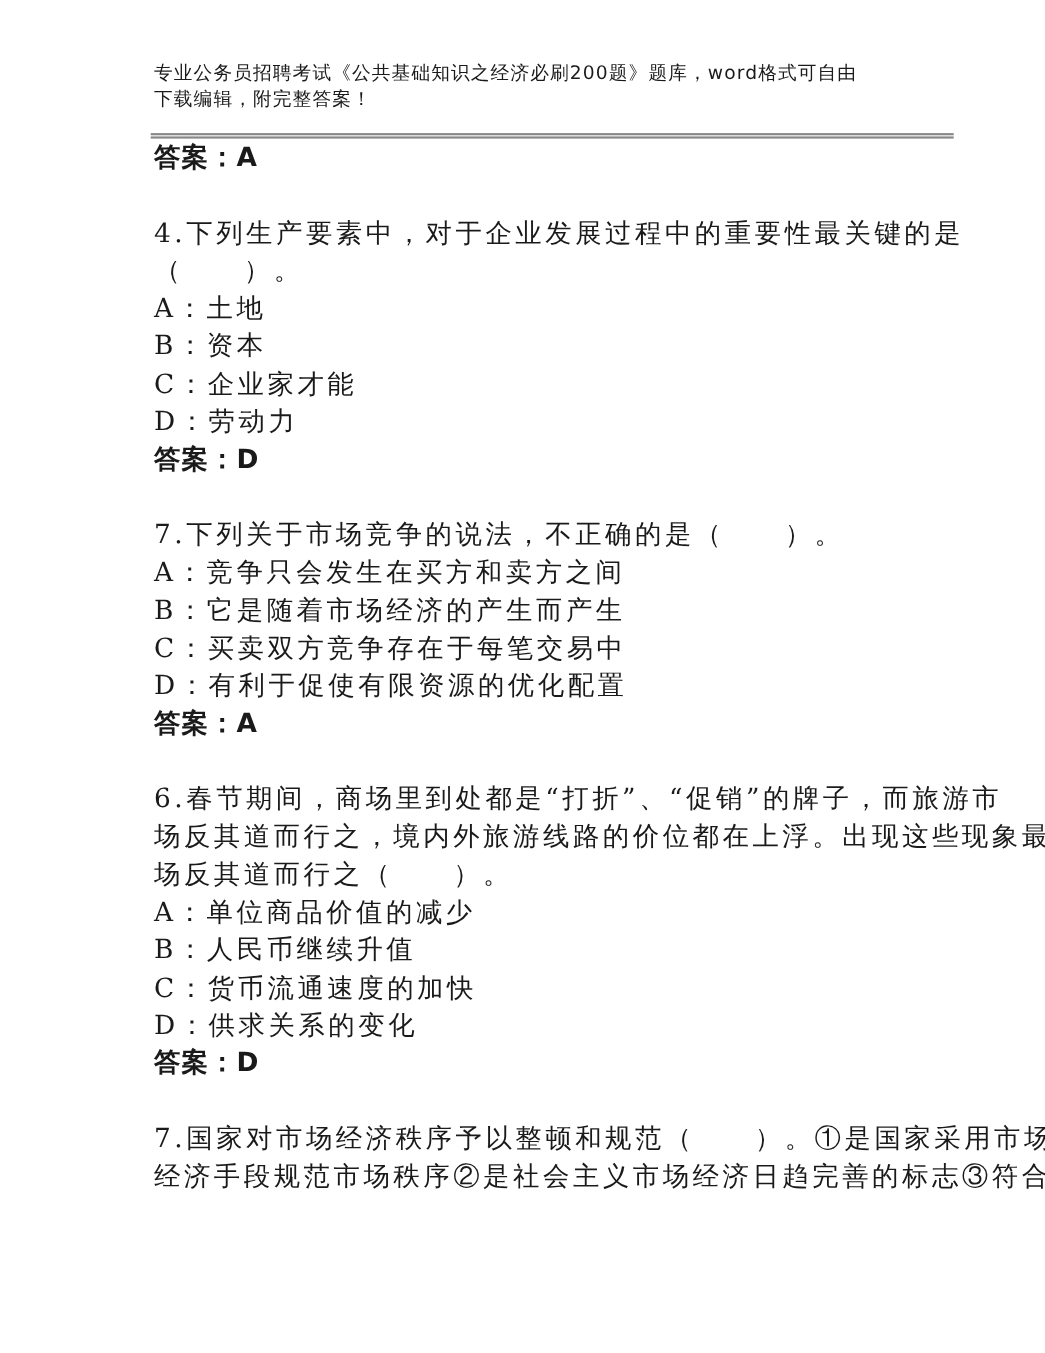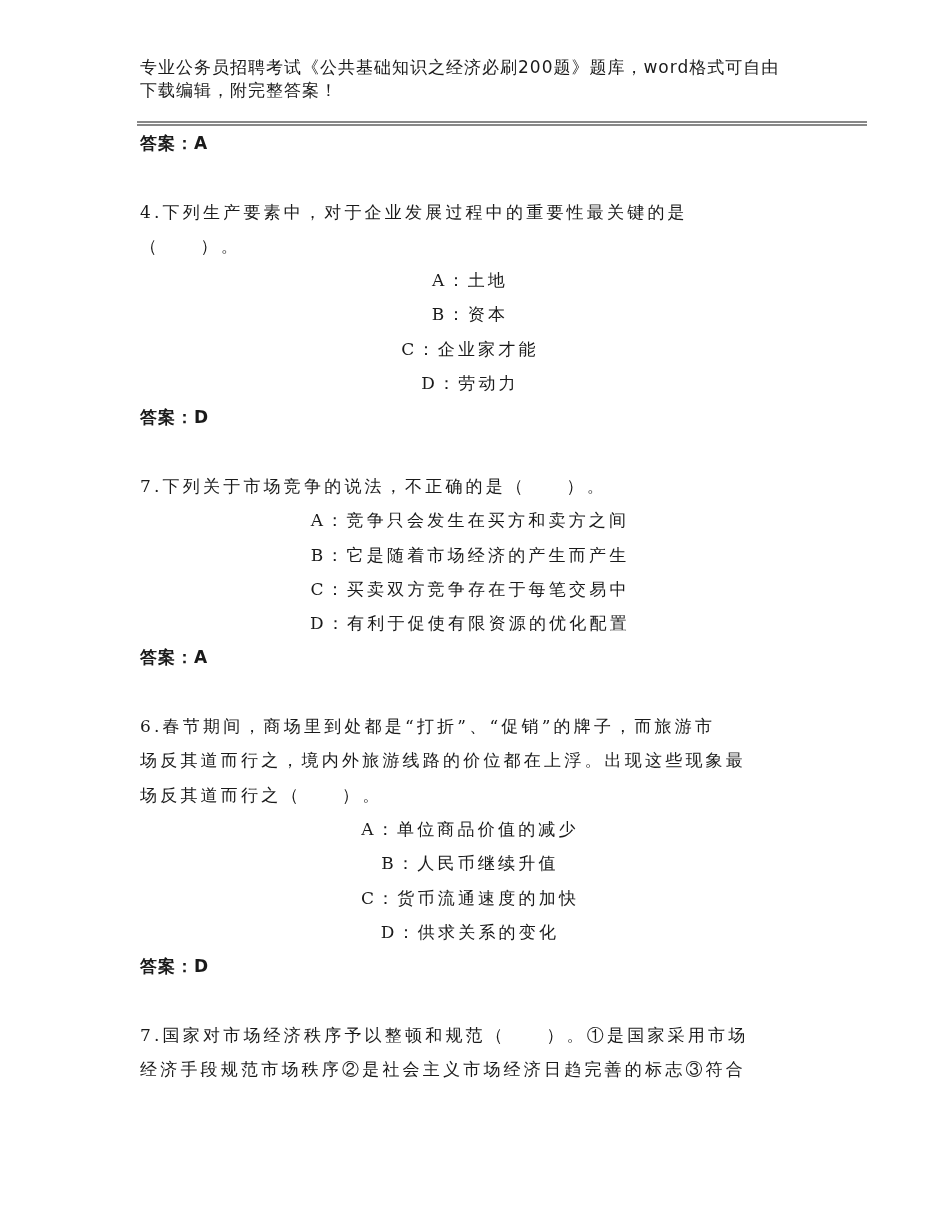--- a/index.html
+++ b/index.html
@@ -44,39 +44,38 @@
       box-sizing: border-box;
       background: #ffffff;
     }
     .content {
       position: absolute;
       left: 140px;
       top: 126px;
       width: 660px;
     }
     .line {
-      font-size: 17px;
+      font-size: 24px;
       line-height: 34.3px;
       height: 34.3px;
       letter-spacing: 3.2px;
       white-space: nowrap;
       color: #1a1a1a;
       font-family: "DejaVu Serif", "Liberation Serif", serif;
     }
     .answer {
       font-family: "DejaVu Sans", "Liberation Sans", sans-serif;
       font-weight: bold;
       letter-spacing: 1px;
     }
     .gap {
       height: 34.3px;
     }
     .option {
       cursor: default;
-      text-align: center;
     }
   </style>
 </head>
 <body>
 
 <div class="page">
 
   <div class="header">
     <div>专业公务员招聘考试《公共基础知识之经济必刷200题》题库，word格式可自由</div>
     <div>下载编辑，附完整答案！</div>

